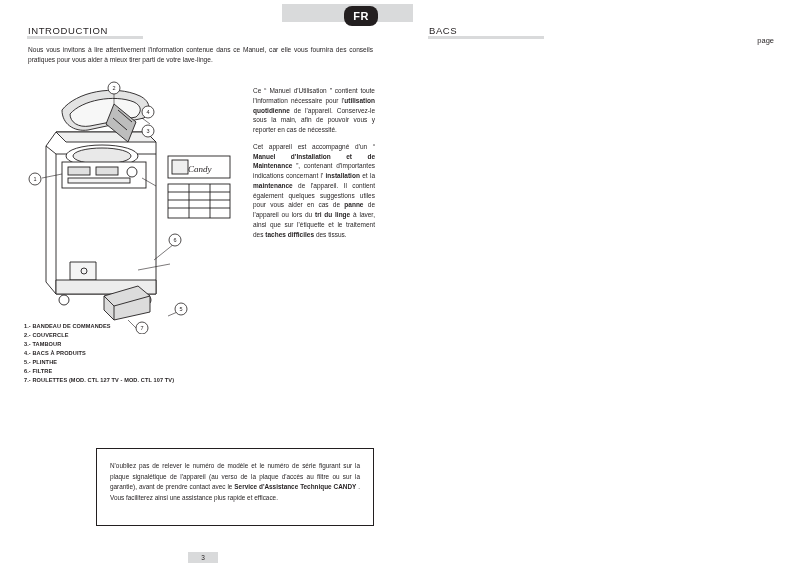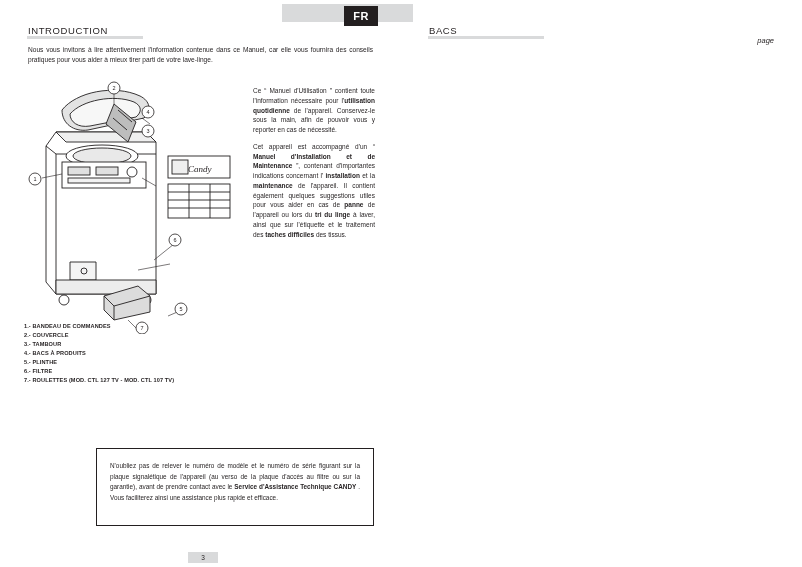--- a/index.html
+++ b/index.html
@@ -3,21 +3,21 @@
 <meta charset="utf-8">
 <style>
   html,body{margin:0;padding:0;background:#ffffff;}
   body{width:802px;height:567px;font-family:"Liberation Sans",sans-serif;color:#231f20;position:relative;overflow:hidden;}
   .page{position:absolute;top:0;width:401px;height:567px;}
   .left{left:0;}
   .right{left:401px;}
 
   
   .topbar{position:absolute;top:4px;left:282px;width:131px;height:18px;background:#d9dadb;}
-  .fr-badge{position:absolute;top:6px;left:344px;width:34px;height:20px;border-radius:0;background:#231f20;color:#fff;
+  .fr-badge{position:absolute;top:6px;left:344px;width:34px;height:20px;border-radius:8px;background:#231f20;color:#fff;
     font-size:11px;font-weight:bold;display:flex;align-items:center;justify-content:center;letter-spacing:.5px;}
 
   
   .sec-title{position:absolute;font-size:9.5px;letter-spacing:.6px;color:#231f20;}
   .sec-rule{position:absolute;height:2.5px;background:#d9dadb;}
 
   .intro-text{position:absolute;left:28px;top:45px;width:345px;font-size:6.6px;line-height:1.55;text-align:justify;}
 
   
   .col-text{position:absolute;left:253px;top:86px;width:122px;font-size:6.5px;line-height:1.5;text-align:justify;}
@@ -30,21 +30,21 @@
   
   .note-box{position:absolute;border:1px solid #231f20;box-sizing:border-box;}
   .note-left{left:96px;top:448px;width:278px;height:78px;}
   .note-left p{margin:0;padding:12px 13px;font-size:6.4px;line-height:1.65;text-align:justify;}
 
   
   .pagenum{position:absolute;width:30px;height:11px;background:#d9dadb;font-size:6.5px;display:flex;align-items:center;justify-content:center;color:#231f20;}
   .pn-left{left:188px;top:552px;}
 
   
-  .index-page-label{position:absolute;right:28px;top:36px;font-size:7.5px;font-style:italic;}
+  .index-page-label{position:absolute;right:28px;top:36px;font-size:7.5px;}
 
   
   svg.illus{position:absolute;left:18px;top:74px;}
   .cnum{font-size:5.5px;font-family:"Liberation Sans",sans-serif;}
 </style>
 </head>
 <body>
 
 <div class="topbar"></div>
 <div class="fr-badge">FR</div>

